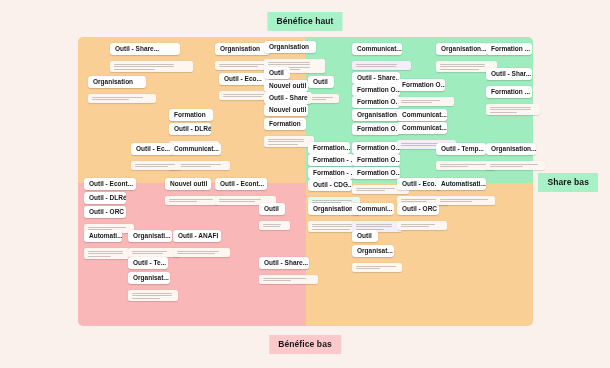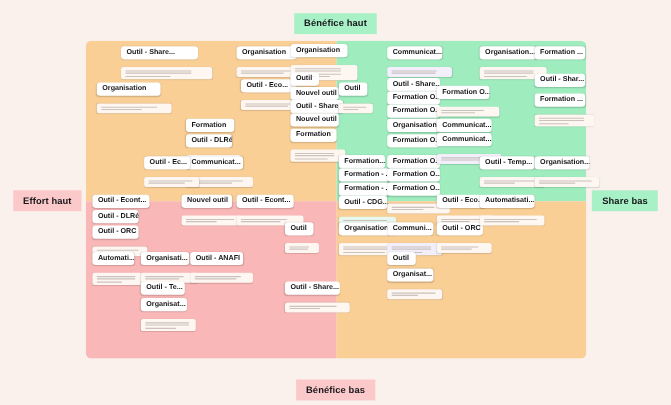--- a/index.html
+++ b/index.html
@@ -14,21 +14,21 @@
   .board{position:absolute;left:0;top:0;width:610px;height:368px;}
 
   
   .axis-label{
     position:absolute;
     font-size:8.5px;font-weight:bold;color:#17161a;
     padding:5px 9px;letter-spacing:.1px;white-space:nowrap;
     line-height:1;
   }
   .axis-top   {left:50%;transform:translateX(-50%);top:12px;background:#a8f0c6;}
-  .axis-bottom{left:50%;transform:translateX(-50%);top:345px;background:#fbc9c9;}
+  .axis-bottom{left:50%;transform:translateX(-50%);top:335px;background:#fbc9c9;}
   .axis-left  {left:12px;top:173px;background:#fbc9c9;}
   .axis-right {right:12px;top:173px;background:#a8f0c6;}
 
   
   .canvas{
     position:absolute;left:78px;top:37px;width:455px;height:289px;
     border-radius:5px;overflow:hidden;
   }
   .quad{position:absolute;}
   .q-tl{left:0;top:0;width:228px;height:146px;background:#f9cf96;}
@@ -71,21 +71,20 @@
     white-space:nowrap;pointer-events:none;
   }
 </style>
 </head>
 <body>
 
 <div class="board">
 
   <div class="axis-label axis-top">Bénéfice haut</div>
   <div class="axis-label axis-bottom">Bénéfice bas</div>
-  <div class="axis-label axis-left">Effort haut</div>
   <div class="axis-label axis-right">Share bas</div>
 
   <div class="canvas">
     <div class="quad q-tl"></div>
     <div class="quad q-tr"></div>
     <div class="quad q-bl"></div>
     <div class="quad q-br"></div>
   </div>
 
   <div id="cards-layer">

